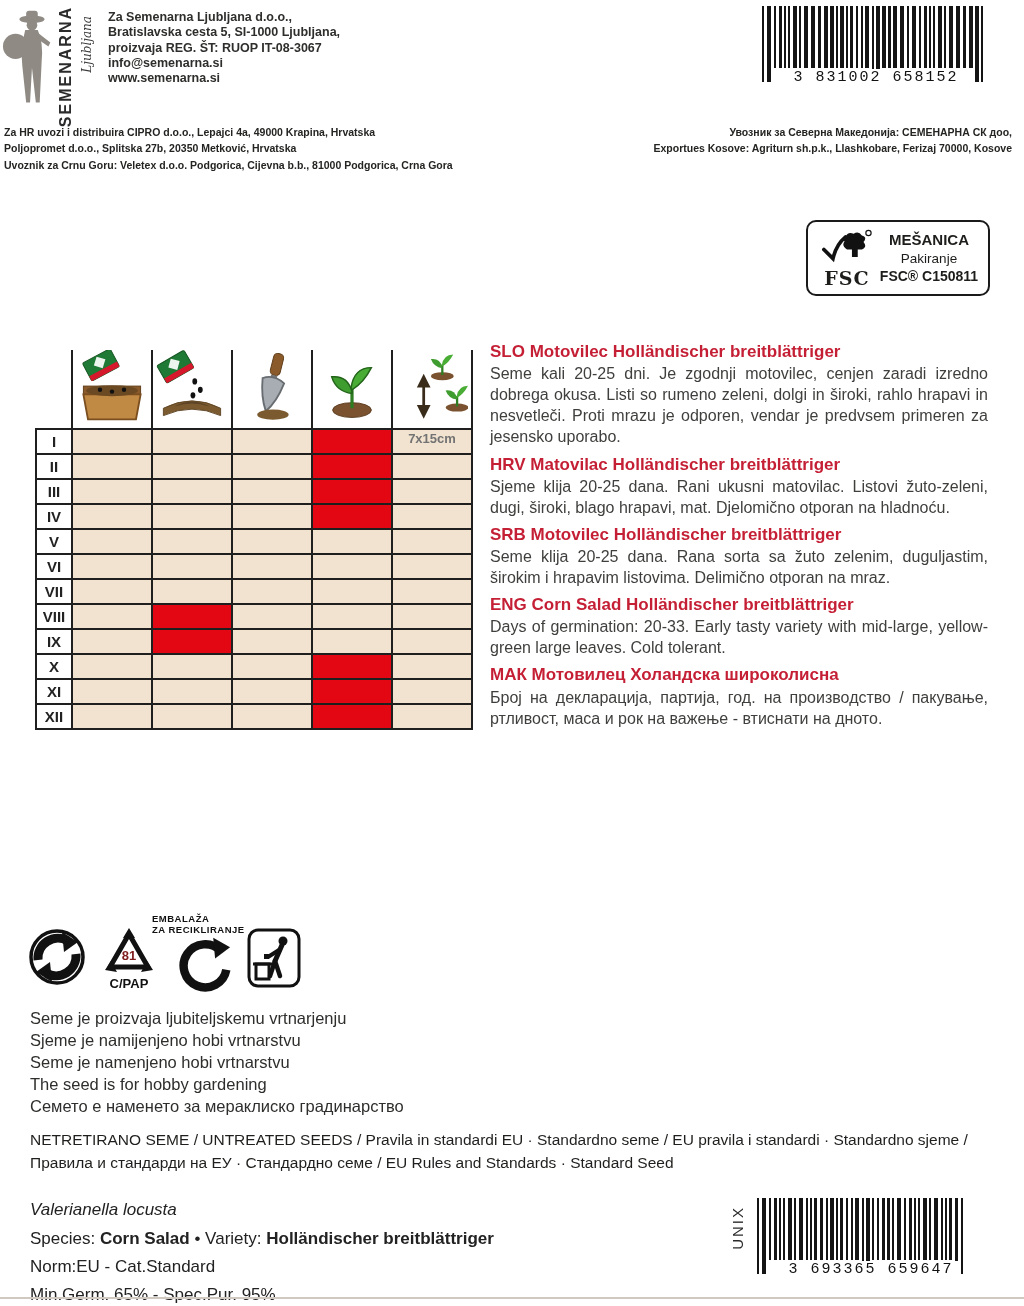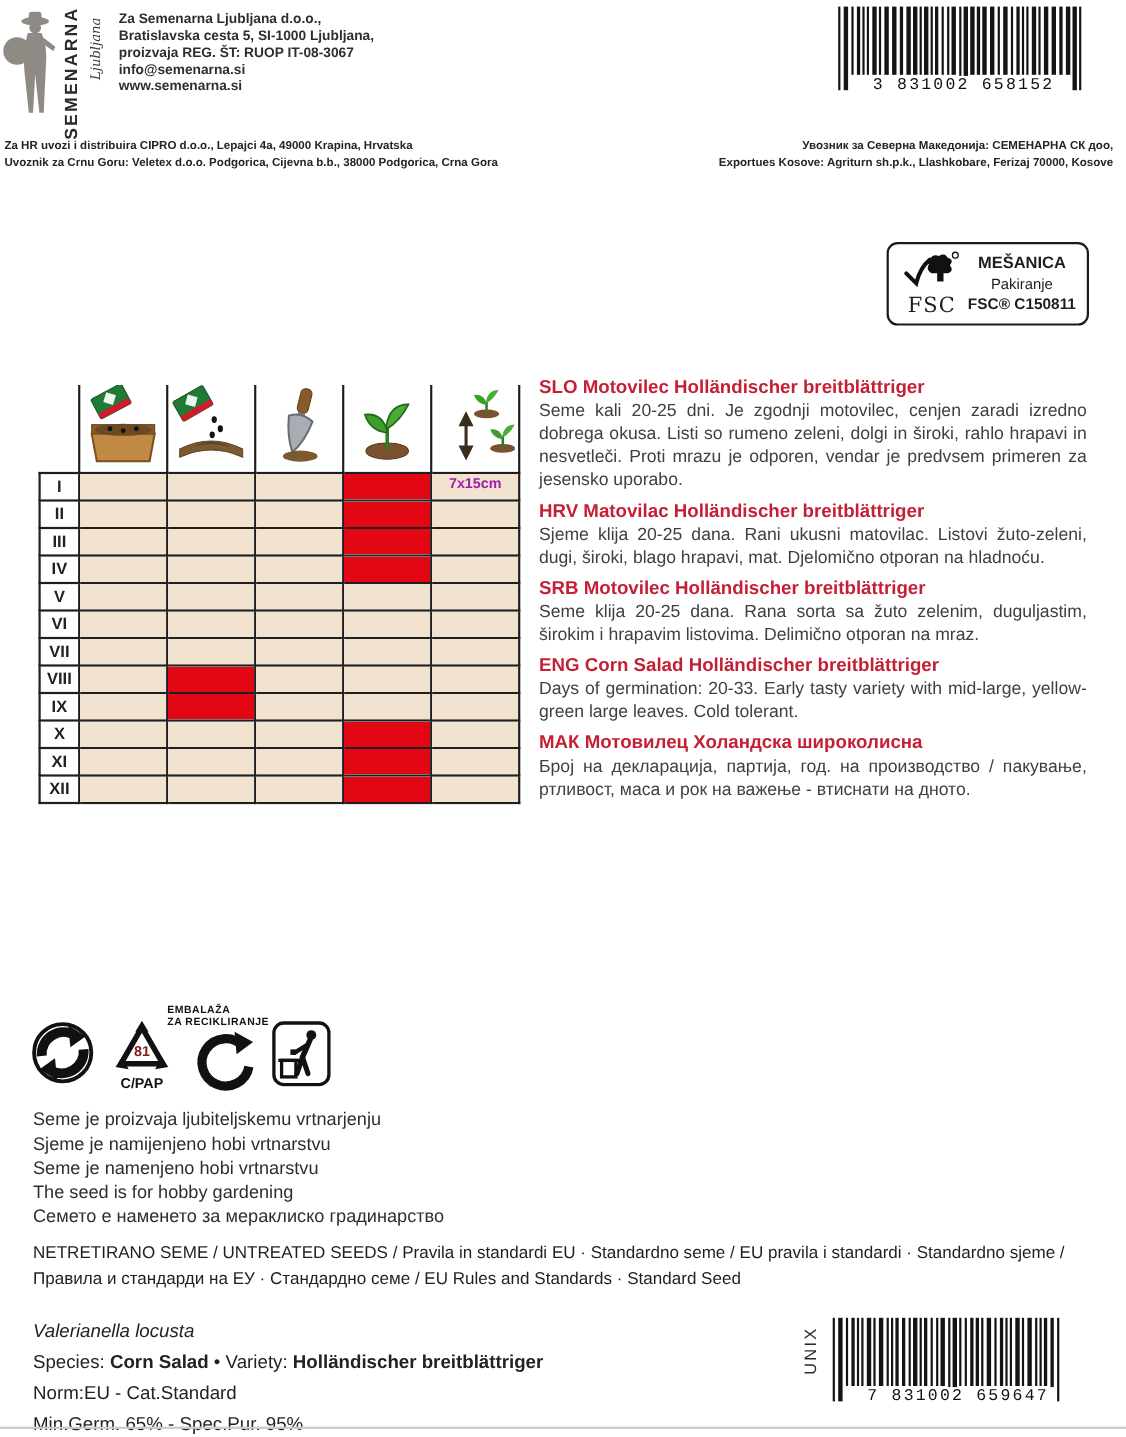--- a/index.html
+++ b/index.html
@@ -28,38 +28,38 @@
 
   
   .distrib{position:absolute;top:124px;font-size:10.5px;font-weight:700;line-height:1.55;color:#242422;}
   .distrib-left{left:4px;}
   .distrib-right{right:12px;text-align:right;}
 
   
   .fsc-box{position:absolute;left:806px;top:220px;width:184px;height:76px;border:2.5px solid #1a1a1a;
            border-radius:10px;display:flex;align-items:center;box-sizing:border-box;padding:4px 8px;}
   .fsc-left{width:62px;text-align:center;}
-  .fsc-logo-text{font-family:"DejaVu Serif",serif;font-weight:400;font-size:19px;letter-spacing:1px;margin-top:-3px;}
+  .fsc-logo-text{font-family:"DejaVu Serif",serif;font-weight:700;font-size:19px;letter-spacing:1px;margin-top:-3px;}
   .fsc-right{flex:1;text-align:center;line-height:1.3;}
   .fsc-mix{font-weight:700;font-size:15px;}
   .fsc-pack{font-size:13.5px;}
   .fsc-cert{font-weight:700;font-size:14px;}
 
   
   .cal-wrap{position:absolute;left:35px;top:350px;}
   table.cal{border-collapse:collapse;}
   table.cal th,table.cal td{padding:0;}
   table.cal th.lblh{border:none;width:34px;background:#fff;}
   table.cal th.icon{width:78px;height:78px;background:#fff;border-left:2px solid #1f1f1f;
                     border-right:2px solid #1f1f1f;border-bottom:2px solid #1f1f1f;vertical-align:bottom;text-align:center;}
   table.cal td{border:2px solid #1f1f1f;height:23px;}
   table.cal td.lbl{width:34px;background:#fff;font-weight:700;font-size:15px;text-align:center;color:#222;}
   table.cal td.data{width:78px;background:#f2e3d1;position:relative;}
   table.cal td.red{background:#e30613;}
-  .spacing-note{position:absolute;top:1px;left:0;right:0;text-align:center;font-weight:700;font-size:13px;color:#a21caf;}
+  .spacing-note{position:absolute;top:1px;left:0;right:0;text-align:center;font-weight:700;font-size:13px;color:#737373;}
 
   
   .desc{position:absolute;left:490px;top:341px;width:498px;}
   .sec-title{margin:6px 0 0;font-size:17px;font-weight:700;color:#c51f35;line-height:1.3;}
   .sec-title:first-child{margin-top:0;}
   .sec-body{margin:0;font-size:16px;line-height:1.32;text-align:justify;color:#3f3f3d;}
 
   
   .greendot{position:absolute;left:28px;top:928px;}
   .mobius{position:absolute;left:102px;top:928px;width:54px;text-align:center;}
@@ -148,21 +148,22 @@
         <i style="width: 3px; margin-right: 3px;"></i>
         <i style="width: 4px; margin-right: 2px;"></i>
         <i class="tall" style="width: 4px; margin-right: 2px;"></i>
         <i class="tall" style="width: 2px; margin-right: 2px;"></i>
       </div>
     <div class="bc-digits">3 831002 658152</div>
   </div>
 
   <div class="distrib distrib-left">
       <div>Za HR uvozi i distribuira CIPRO d.o.o., Lepajci 4a, 49000 Krapina, Hrvatska</div>
-      <div>Uvoznik za Crnu Goru: Veletex d.o.o. Podgorica, Cijevna b.b., 38000 Podgorica, Crna Gora</div>
+      <div>Poljopromet d.o.o., Splitska 27b, 20350 Metković, Hrvatska</div>
+      <div>Uvoznik za Crnu Goru: Veletex d.o.o. Podgorica, Cijevna b.b., 81000 Podgorica, Crna Gora</div>
     </div>
   <div class="distrib distrib-right">
       <div>Увозник за Северна Македонија: СЕМЕНАРНА СК доо,</div>
       <div>Exportues Kosove: Agriturn sh.p.k., Llashkobare, Ferizaj 70000, Kosove</div>
     </div>
 
   <div class="fsc-box">
     <div class="fsc-left">
       <svg width="54" height="38" viewBox="0 0 64 46">
         <path d="M4 26 L15 37 Q19 20 30 11" stroke="#111" stroke-width="4.5" fill="none" stroke-linecap="round"></path>
@@ -471,17 +472,17 @@
         <i style="width: 2px; margin-right: 3px;"></i>
         <i style="width: 4px; margin-right: 2px;"></i>
         <i style="width: 2px; margin-right: 3px;"></i>
         <i style="width: 4px; margin-right: 3px;"></i>
         <i style="width: 2px; margin-right: 2px;"></i>
         <i style="width: 2px; margin-right: 2px;"></i>
         <i style="width: 3px; margin-right: 3px;"></i>
         <i class="tall" style="width: 3px; margin-right: 3px;"></i>
         <i class="tall" style="width: 2px; margin-right: 2px;"></i>
       </div>
-    <div class="bc-digits">7 831002 659647</div>
+    <div class="bc-digits">3 693365 659647</div>
   </div>
 
   <div class="bottom-rule"></div>
 </div>
 
 </body></html>

